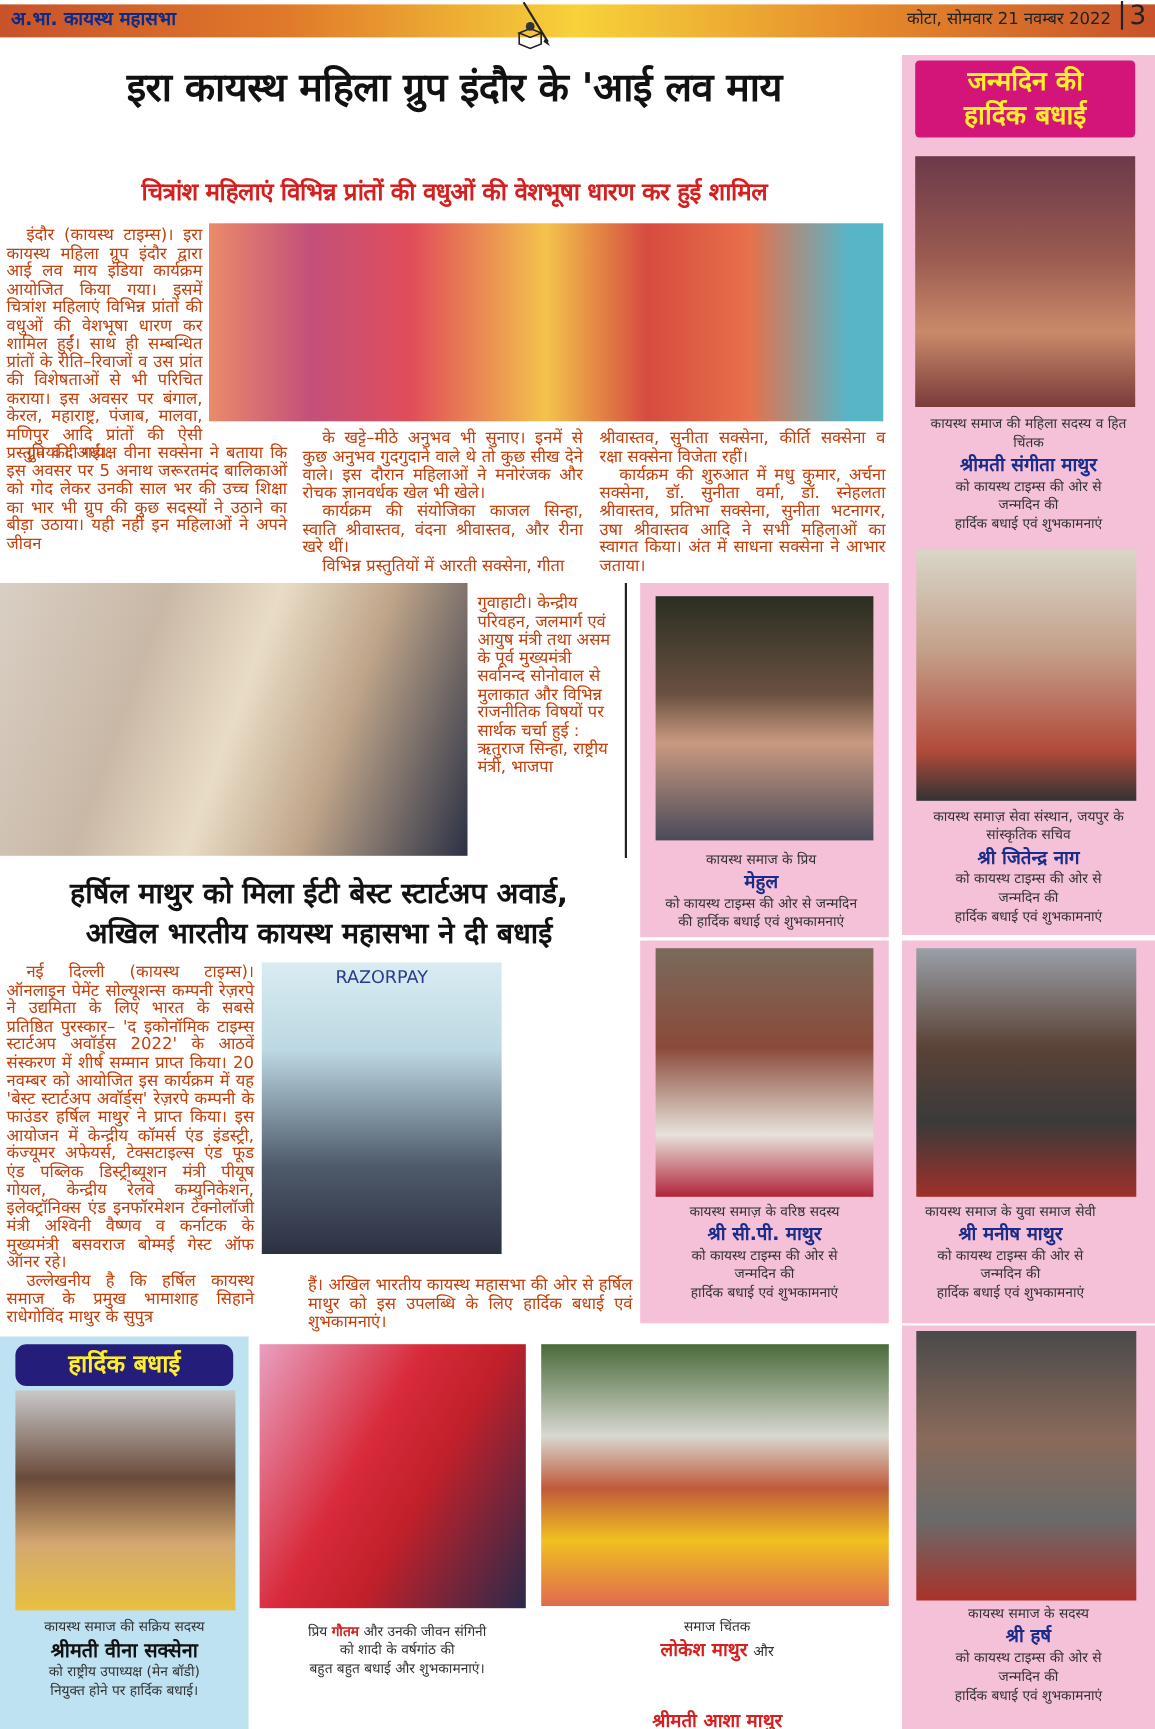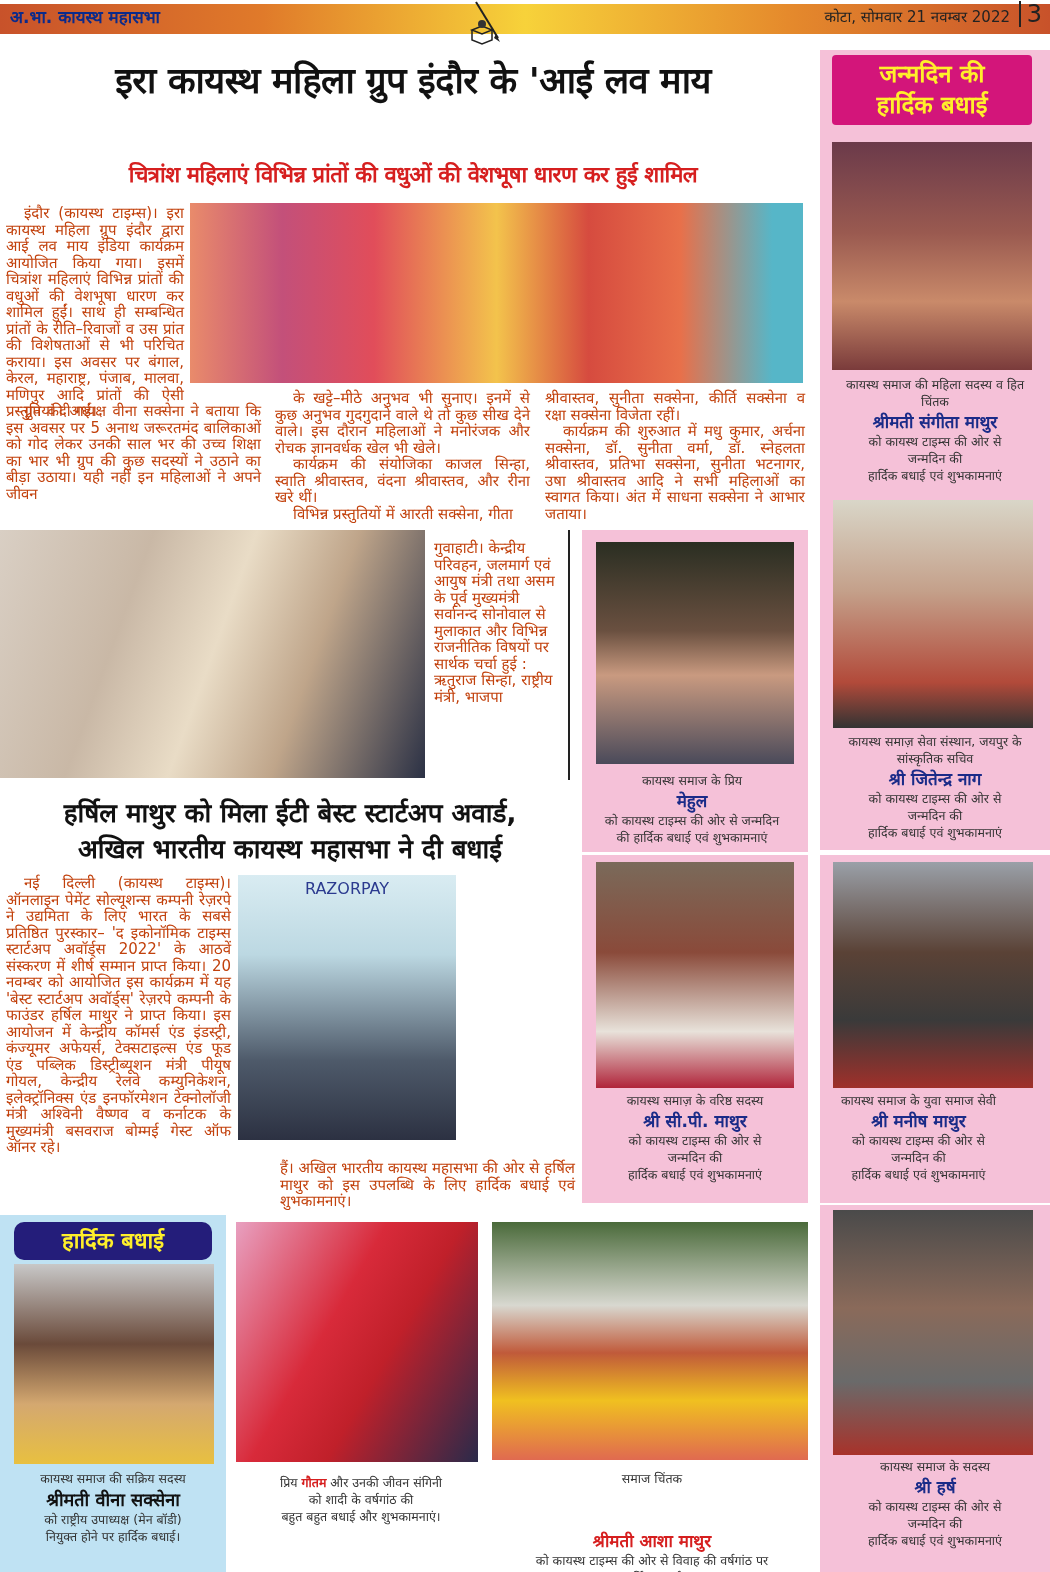--- a/index.html
+++ b/index.html
@@ -80,20 +80,21 @@
 <div class="abs photo photo-meeting"></div>
 <div class="abs body-text" style="left:434px; top:540px; width:124px; text-align:left;">गुवाहाटी। केन्द्रीय परिवहन, जलमार्ग एवं आयुष मंत्री तथा असम के पूर्व मुख्यमंत्री सर्वानन्द सोनोवाल से मुलाकात और विभिन्न राजनीतिक विषयों पर सार्थक चर्चा हुई : ऋतुराज सिन्हा, राष्ट्रीय मंत्री, भाजपा</div>
 <div class="abs divider" style="left:568px; top:530px; width:2px; height:250px;"></div>
 
 <div class="abs" style="left:0; top:795px; width:580px; text-align:center; font-size:26px; font-weight:bold; line-height:36px; color:#111;">
   <div>हर्षिल माथुर को मिला ईटी बेस्ट स्टार्टअप अवार्ड,</div>
   <div>अखिल भारतीय कायस्थ महासभा ने दी बधाई</div>
 </div>
 <div class="abs body-text" style="left:6px; top:875px; width:225px;">
   <p>नई दिल्ली (कायस्थ टाइम्स)। ऑनलाइन पेमेंट सोल्यूशन्स कम्पनी रेज़रपे ने उद्यमिता के लिए भारत के सबसे प्रतिष्ठित पुरस्कार– 'द इकोनॉमिक टाइम्स स्टार्टअप अवॉर्ड्स 2022' के आठवें संस्करण में शीर्ष सम्मान प्राप्त किया। 20 नवम्बर को आयोजित इस कार्यक्रम में यह 'बेस्ट स्टार्टअप अवॉर्ड्स' रेज़रपे कम्पनी के फाउंडर हर्षिल माथुर ने प्राप्त किया। इस आयोजन में केन्द्रीय कॉमर्स एंड इंडस्ट्री, कंज्यूमर अफेयर्स, टेक्सटाइल्स एंड फूड एंड पब्लिक डिस्ट्रीब्यूशन मंत्री पीयूष गोयल, केन्द्रीय रेलवे कम्युनिकेशन, इलेक्ट्रॉनिक्स एंड इनफॉरमेशन टेक्नोलॉजी मंत्री अश्विनी वैष्णव व कर्नाटक के मुख्यमंत्री बसवराज बोम्मई गेस्ट ऑफ ऑनर रहे।</p>
+  <p>उल्लेखनीय है कि हर्षिल कायस्थ समाज के प्रमुख भामाशाह सिहाने राधेगोविंद माथुर के सुपुत्र</p>
 </div>
 <div class="abs photo photo-razorpay">
   <div class="abs razor-text">RAZORPAY</div>
 </div>
 <div class="abs body-text" style="left:280px; top:1160px; width:295px;">
   <p style="text-indent:0">हैं। अखिल भारतीय कायस्थ महासभा की ओर से हर्षिल माथुर को इस उपलब्धि के लिए हार्दिक बधाई एवं शुभकामनाएं।</p>
 </div>
 
 <div class="abs pink" style="left:820px; top:50px; width:230px; height:478px;"></div>
 <div class="abs bday-banner">
@@ -175,16 +176,20 @@
     <span class="red-name">गौतम</span>
     <span>और उनकी जीवन संगिनी</span>
   </div>
   <div class="cap">को शादी के वर्षगांठ की</div>
   <div class="cap">बहुत बहुत बधाई और शुभकामनाएं।</div>
 </div>
 
 <div class="abs photo" style="left:492px; top:1222px; width:316px; height:238px; background:linear-gradient(180deg,#4a6a3a 0%,#d8d8d0 35%,#c05a3a 55%,#f0c020 75%,#e06a50 100%);"></div>
 <div class="abs" style="left:492px; top:1470px; width:320px;">
   <div class="cap">समाज चिंतक</div>
+  <div style="text-align:center; font-size:17px;">
+    <span class="red-name">लोकेश माथुर</span>
+    <span style="font-size:13px; color:#333;">और</span>
+  </div>
   <div class="red-name" style="text-align:center; font-size:17px;">श्रीमती आशा माथुर</div>
   <div class="cap">को कायस्थ टाइम्स की ओर से विवाह की वर्षगांठ पर</div>
   <div class="cap">हार्दिक बधाई</div>
 </div>
 
 </body></html>

